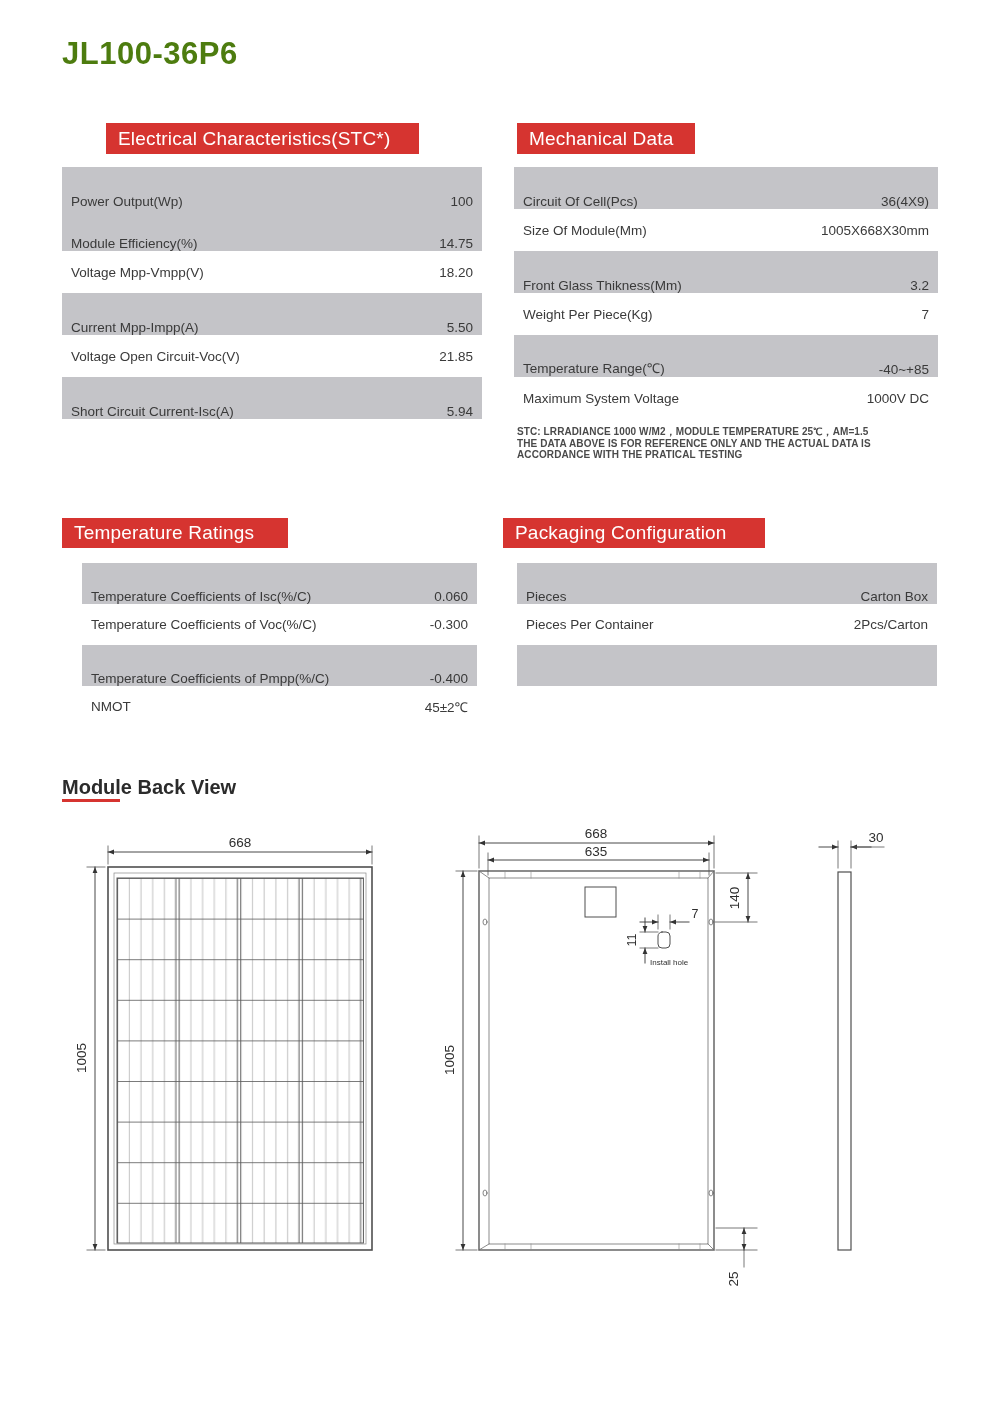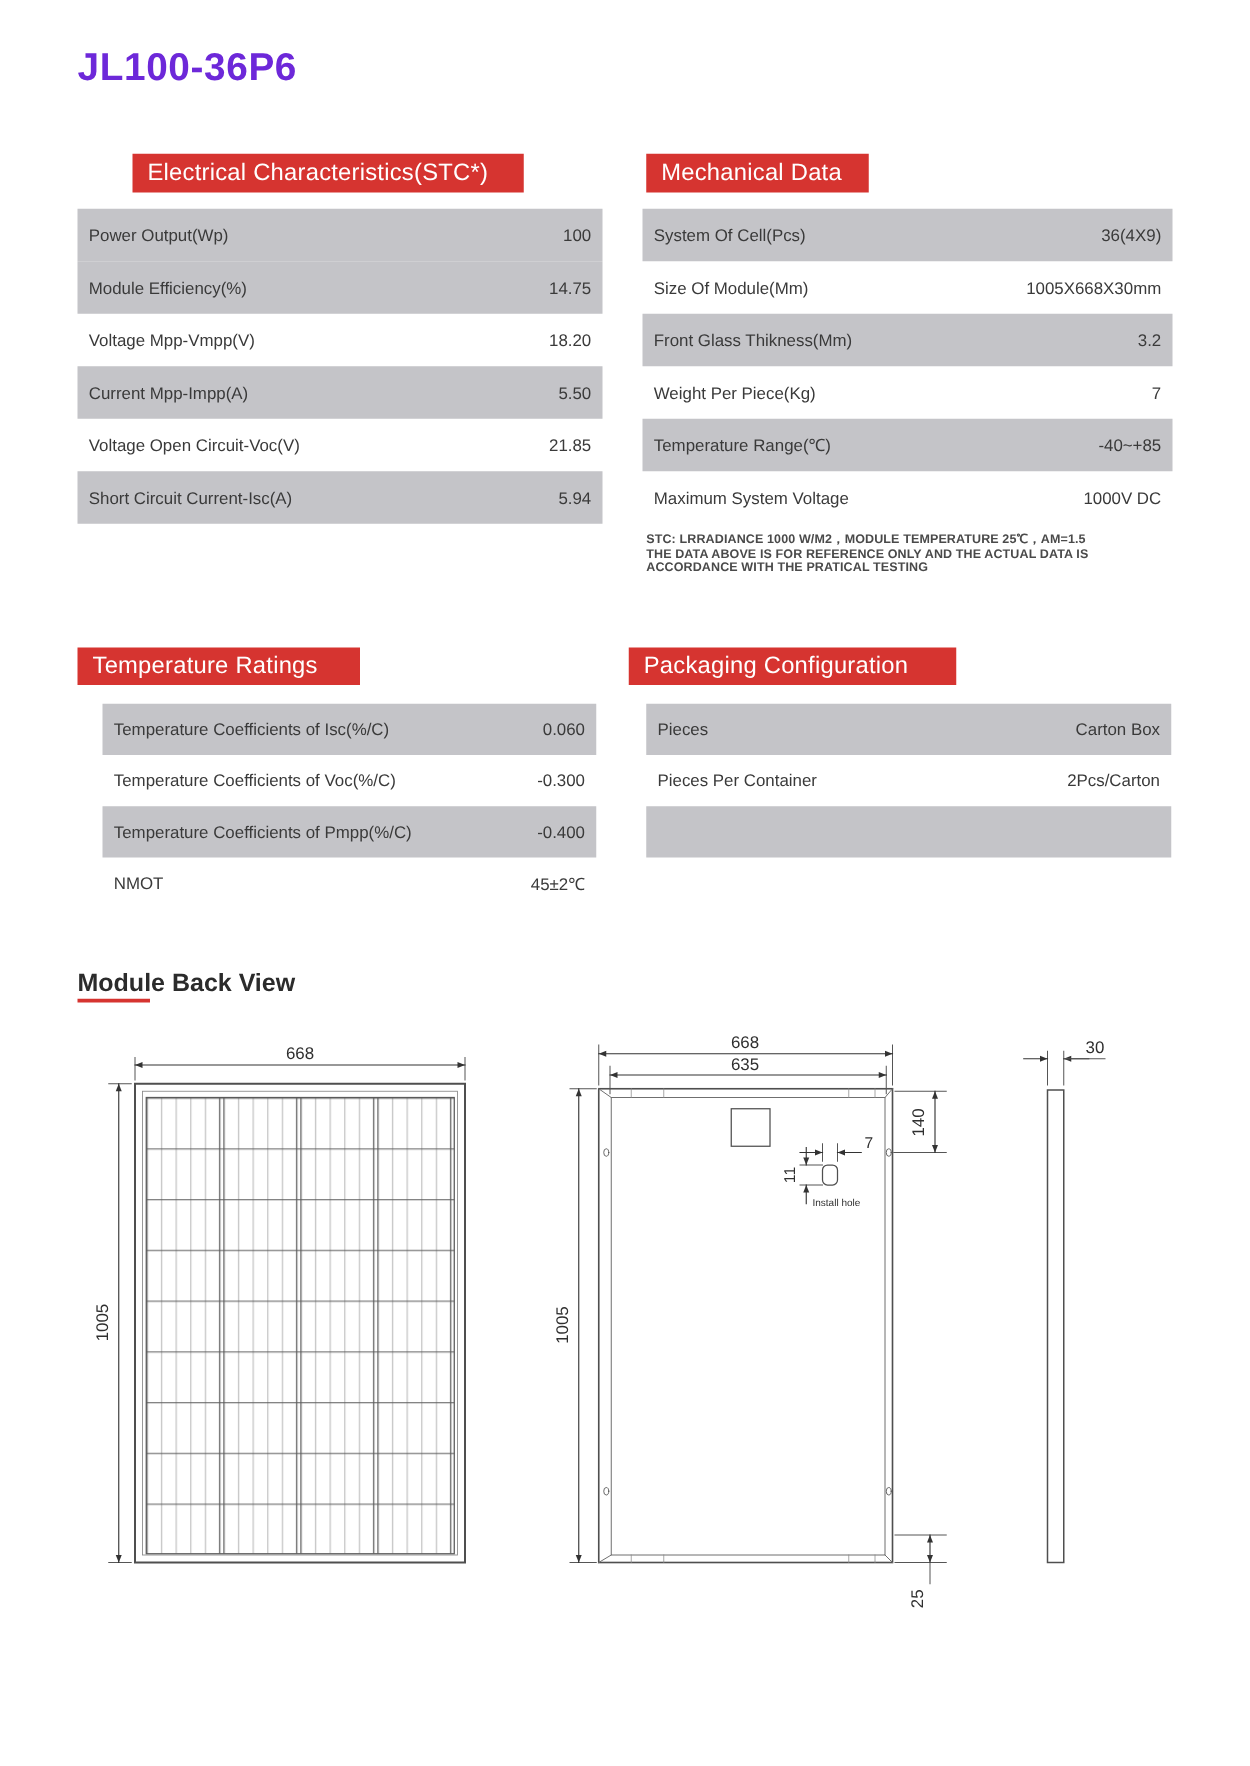--- a/index.html
+++ b/index.html
@@ -1,28 +1,28 @@
 <!DOCTYPE html>
 <html><head>
 <meta charset="utf-8">
 <style>
   html,body{margin:0;padding:0;background:#fff;}
   .page{position:relative;width:1000px;height:1413px;background:#ffffff;overflow:hidden;
         font-family:"Liberation Sans", sans-serif;}
   .doc-title{position:absolute;left:62px;top:36px;font-size:31px;font-weight:bold;
-             color:#6d28d9;letter-spacing:0.5px;}
+             color:#4d7c0f;letter-spacing:0.5px;}
   .red-hdr{position:absolute;height:31px;background:#d63430;color:#ffffff;
            font-size:19px;line-height:31px;padding-left:12px;box-sizing:border-box;
            font-weight:500;letter-spacing:0.2px;white-space:nowrap;}
   .tbl{position:absolute;}
   .row{display:flex;justify-content:space-between;align-items:center;
        padding:0 9px;box-sizing:border-box;font-size:13.5px;color:#3a3a3a;}
   .row.h42{height:42px;}
   .row.h41{height:41px;margin-left:20px;}
-  .row.g{background:#c4c4c8;}
+  .row.g{background:#c4c4c8;align-items:flex-end;}
   .row .lab{white-space:nowrap;}
   .row .val{white-space:nowrap;}
   .note{position:absolute;left:517px;top:426px;width:400px;font-size:10px;
         font-weight:bold;color:#4a4a4a;line-height:11.5px;letter-spacing:0.1px;}
   .bv-title{position:absolute;left:62px;top:776px;font-size:20px;font-weight:bold;color:#2b2b2b;}
   .bv-underline{position:absolute;left:62px;top:799px;width:58px;height:3px;background:#d63430;}
   svg text{font-family:"Liberation Sans", sans-serif;fill:#2f2f2f;}
 </style>
 </head>
 <body>
@@ -58,21 +58,21 @@
       <span class="val">21.85</span>
       </div>
     <div class="row h42 g">
       <span class="lab">Short Circuit Current-Isc(A)</span>
       <span class="val">5.94</span>
       </div>
   </div>
 
   <div class="tbl" style="left:514px;top:167px;width:424px;">
     <div class="row h42 g">
-      <span class="lab">System Of Cell(Pcs)</span>
+      <span class="lab">Circuit Of Cell(Pcs)</span>
       <span class="val">36(4X9)</span>
       </div>
     <div class="row h42">
       <span class="lab">Size Of Module(Mm)</span>
       <span class="val">1005X668X30mm</span>
       </div>
     <div class="row h42 g">
       <span class="lab">Front Glass Thikness(Mm)</span>
       <span class="val">3.2</span>
       </div>

